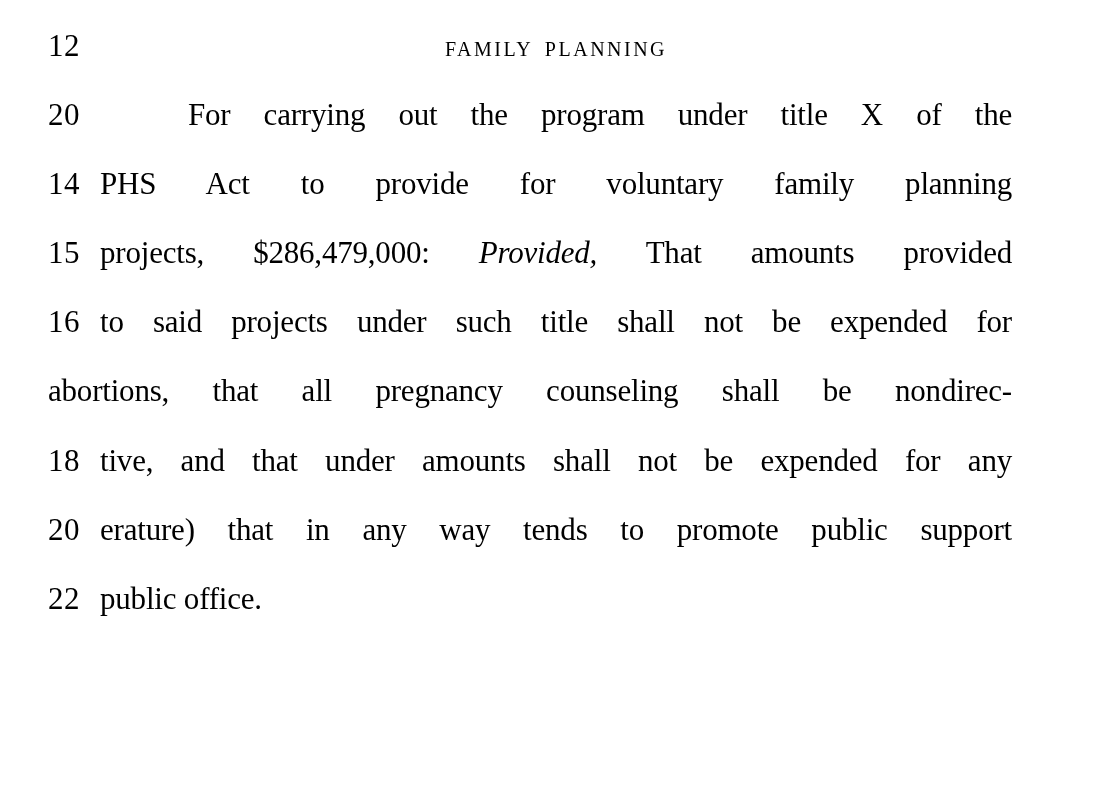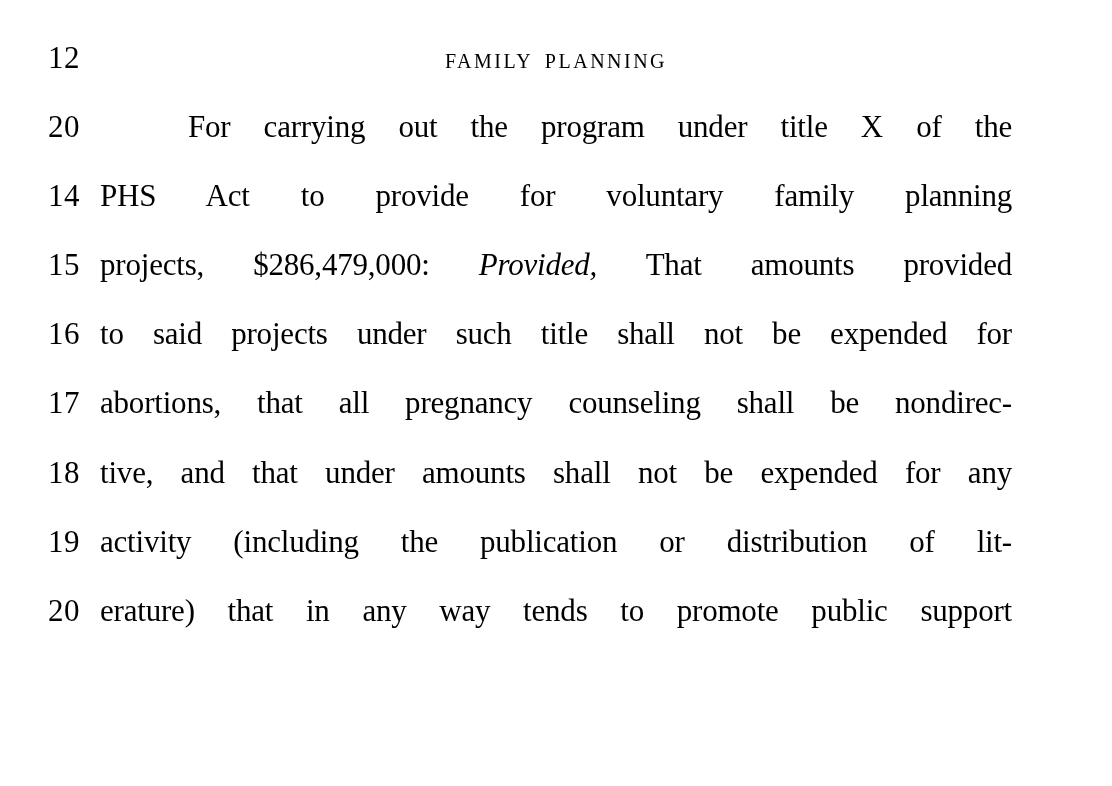--- a/index.html
+++ b/index.html
@@ -7,21 +7,20 @@
 
   .page {
     position: relative;
     width: 1112px;
     height: 639px;
     background: #ffffff;
     color: #000000;
     font-family: "Liberation Serif", serif;
     padding: 11px 100px 0 48px;
     overflow: hidden;
-    margin-top: 12px;
   }
 
   .line-row {
     display: flex;
     align-items: baseline;
     height: 69.1px;
   }
 
   .line-number {
     flex: 0 0 52px;
@@ -84,30 +83,25 @@
       </div>
       <div class="line-row">
         <div class="line-number">15</div>
         <div class="line-text body"><span class="seg-roman">projects, $286,479,000: </span><span class="seg-italic">Provided,</span><span class="seg-roman"> That amounts provided</span></div>
       </div>
       <div class="line-row">
         <div class="line-number">16</div>
         <div class="line-text body"><span class="seg-roman">to said projects under such title shall not be expended for</span></div>
       </div>
       <div class="line-row">
-        <div class="line-number">17</div>
         <div class="line-text body"><span class="seg-roman">abortions, that all pregnancy counseling shall be nondirec-</span></div>
       </div>
       <div class="line-row">
         <div class="line-number">18</div>
         <div class="line-text body"><span class="seg-roman">tive, and that under amounts shall not be expended for any</span></div>
-      </div>
-      <div class="line-row">
-        <div class="line-number">19</div>
-        <div class="line-text body"><span class="seg-roman">activity (including the publication or distribution of lit-</span></div>
       </div>
       <div class="line-row">
         <div class="line-number">20</div>
         <div class="line-text body"><span class="seg-roman">erature) that in any way tends to promote public support</span></div>
       </div>
       <div class="line-row">
         <div class="line-number">22</div>
         <div class="line-text body-last"><span class="seg-roman">public office.</span></div>
       </div>
     </section>

